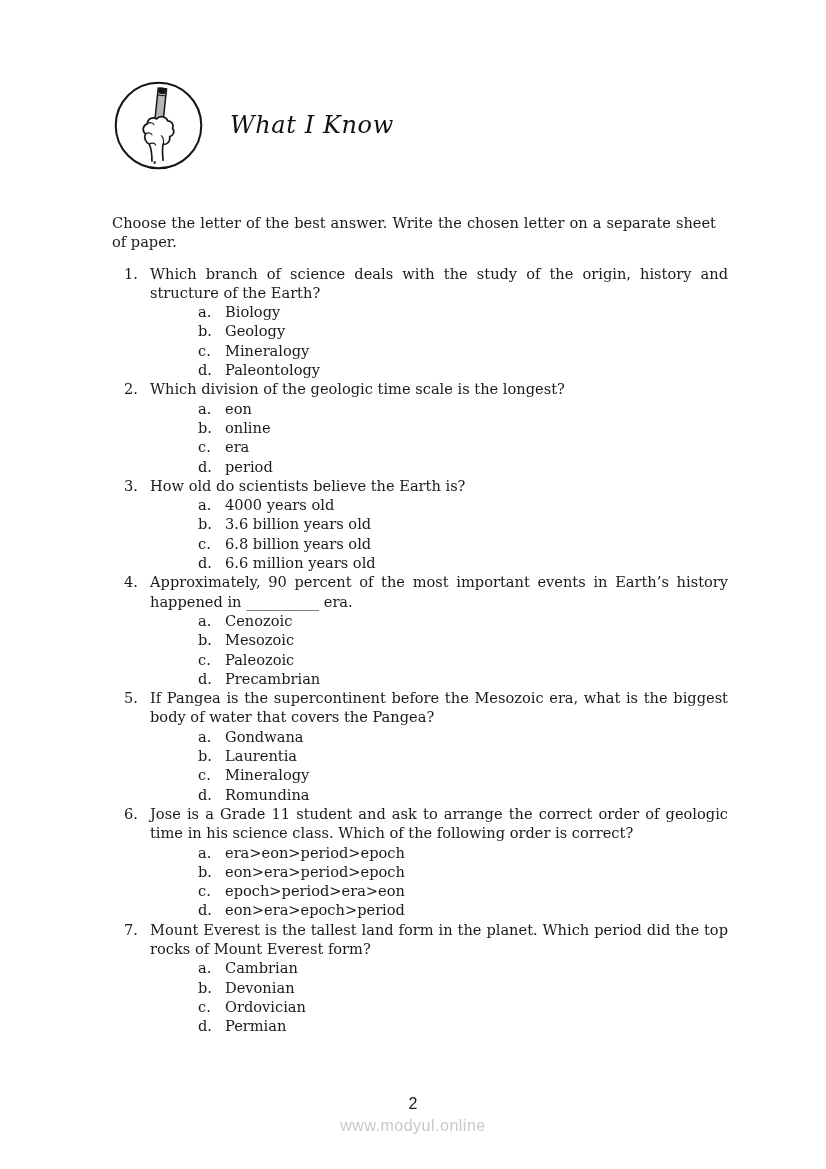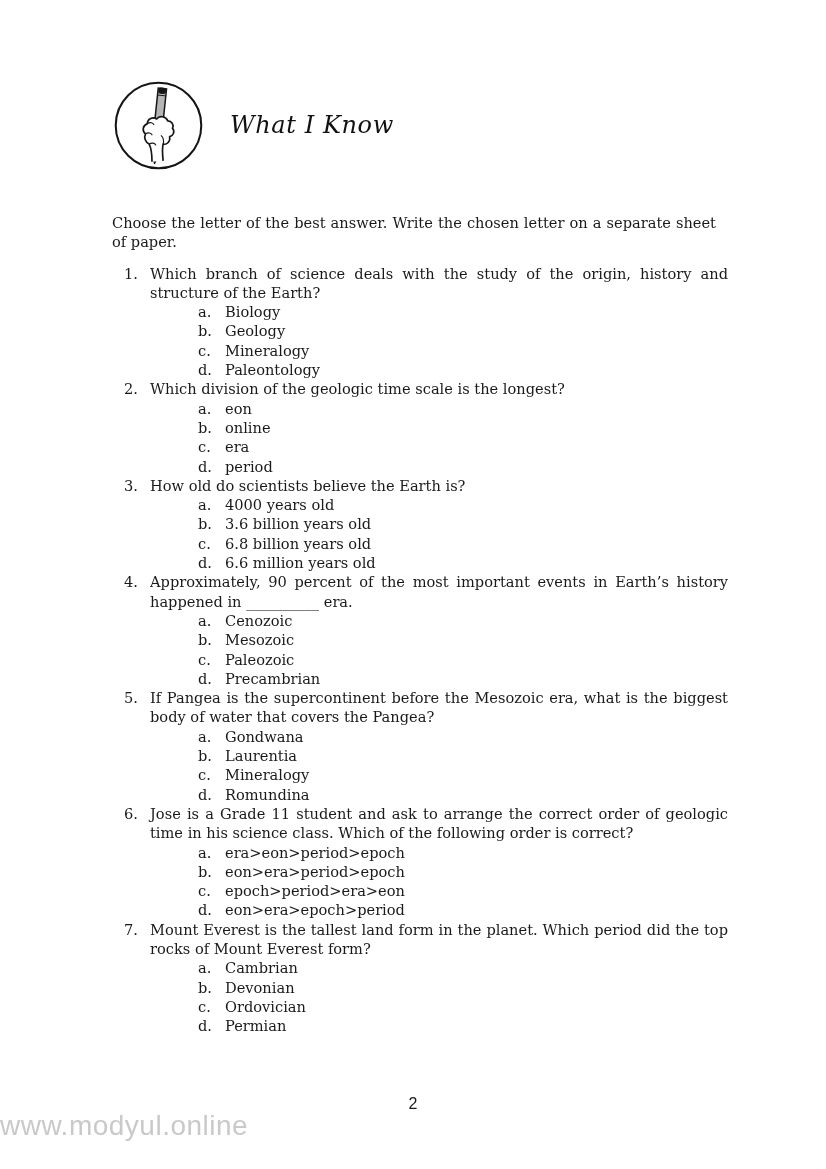--- a/index.html
+++ b/index.html
@@ -54,22 +54,23 @@
     text-align: center;
     font-family: "Liberation Sans", sans-serif;
     font-size: 16px;
     color: #1a1a1a;
   }
   .watermark {
     position: absolute;
     top: 1116px;
     left: 0;
     width: 826px;
+    text-align: center;
     font-family: "Liberation Sans", sans-serif;
-    font-size: 28px;
+    font-size: 16px;
     letter-spacing: 0.5px;
     color: #c9c9c9;
   }
 </style>
 </head>
 <body>
 
 <div class="page">
 
   <div class="header">

